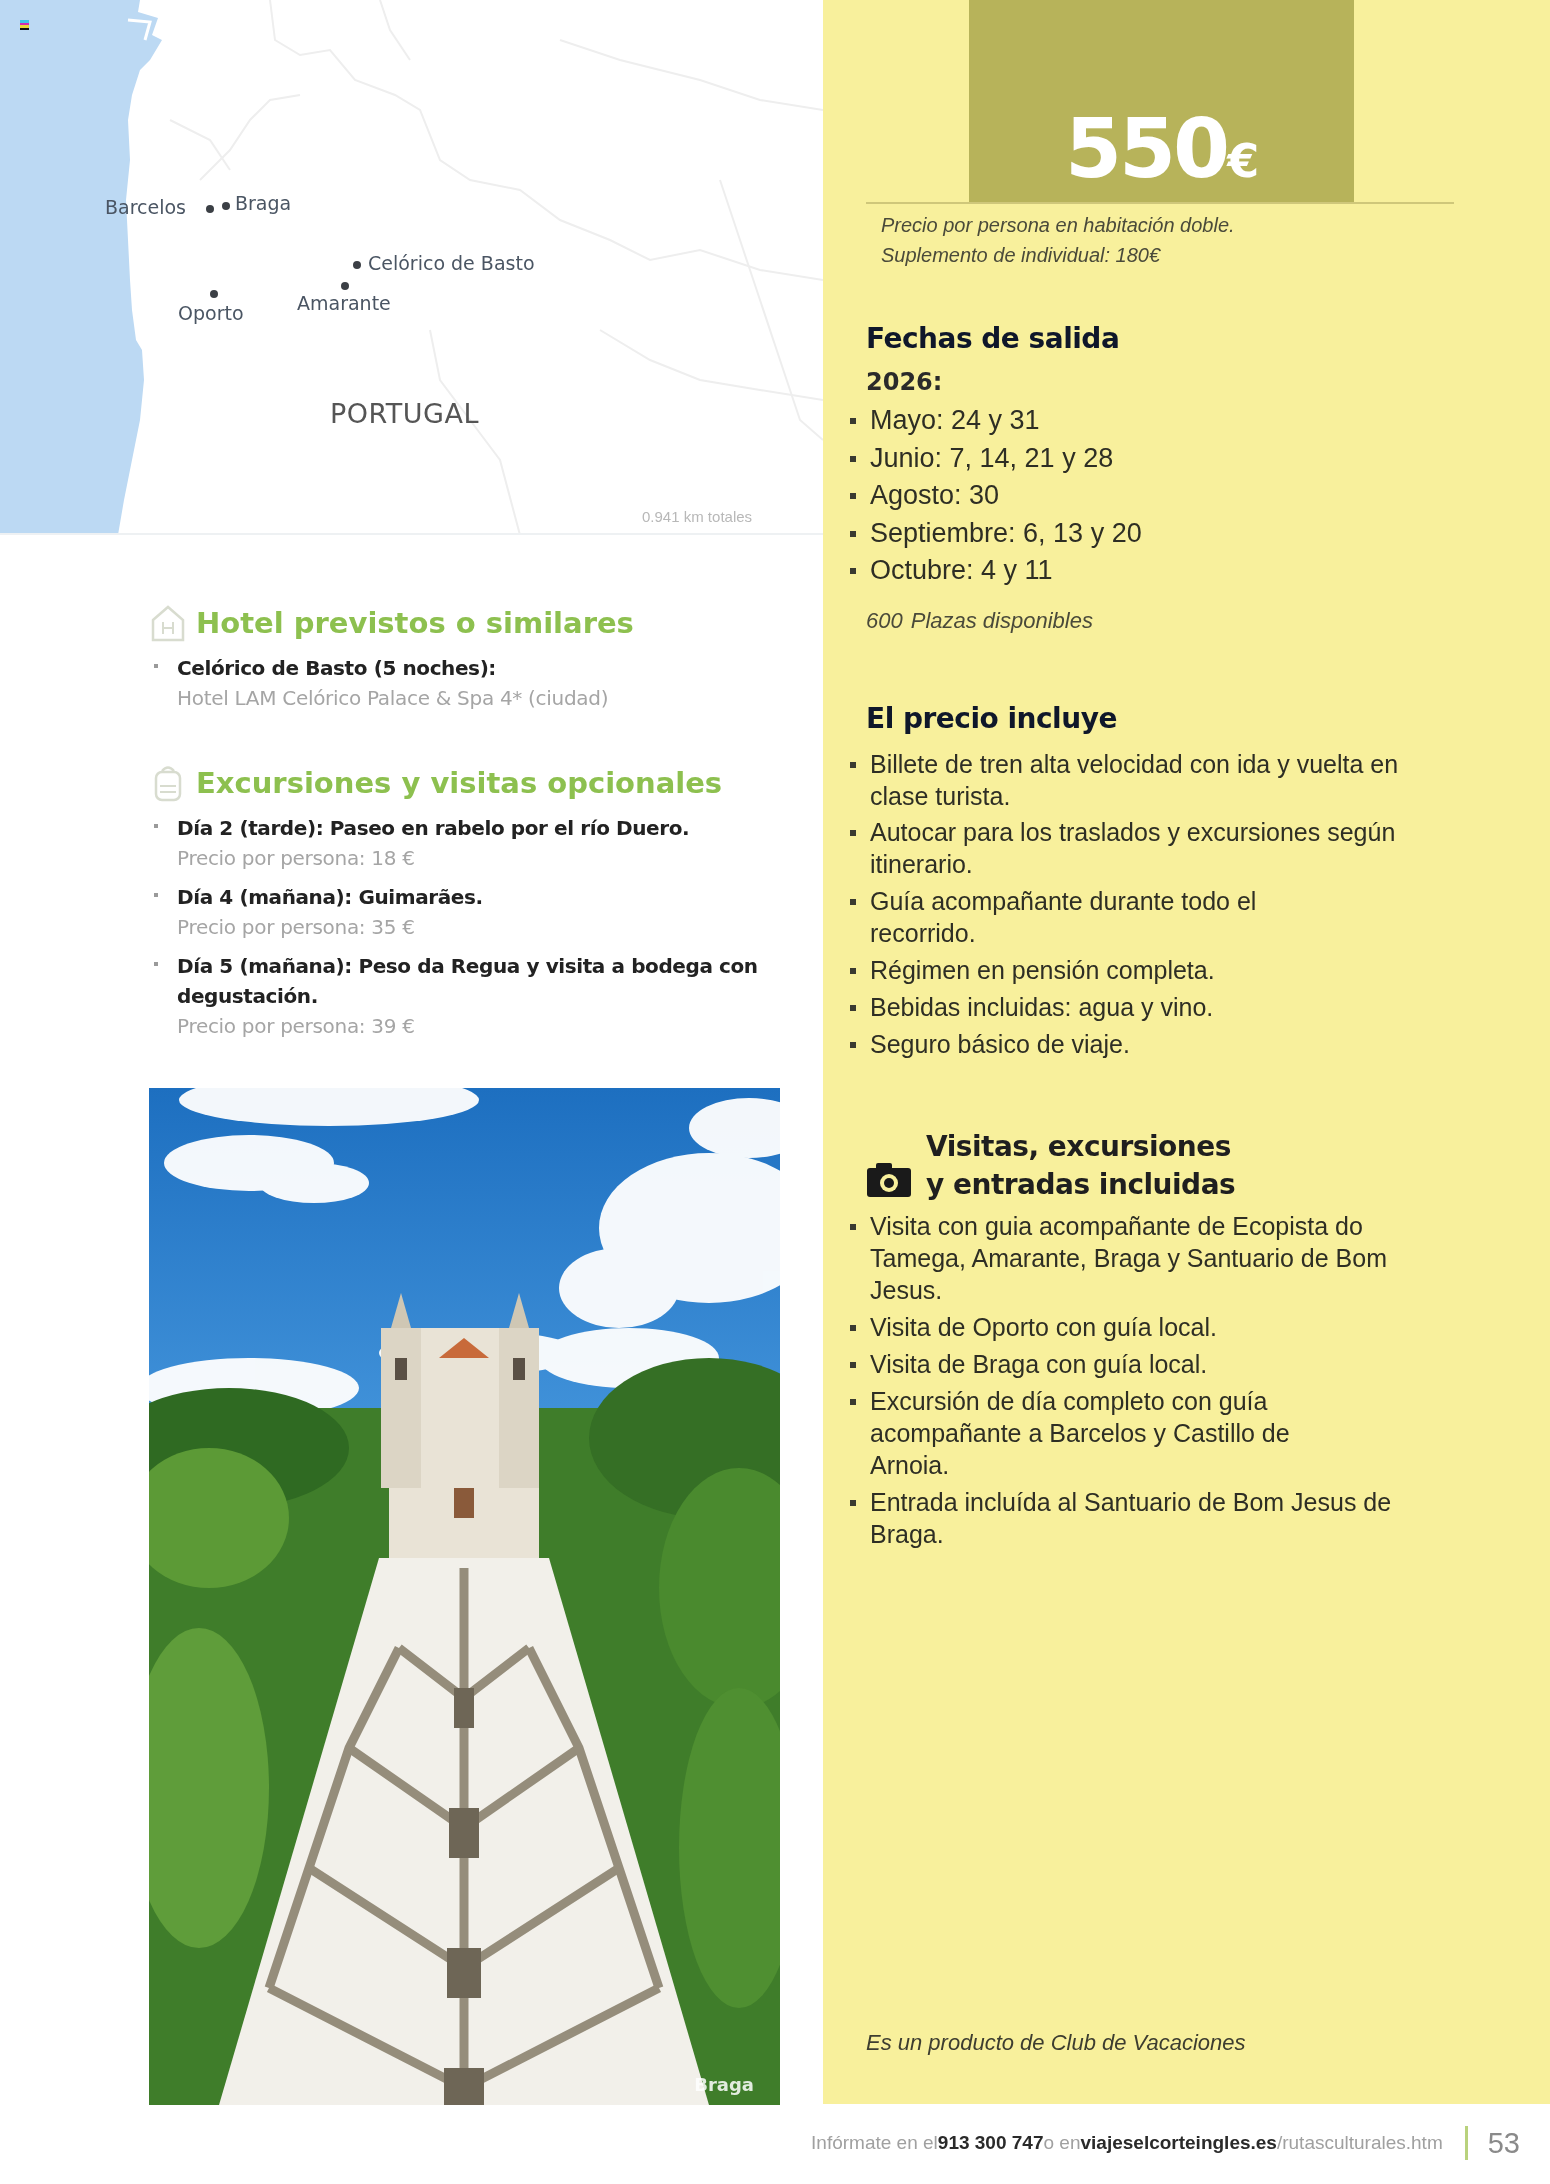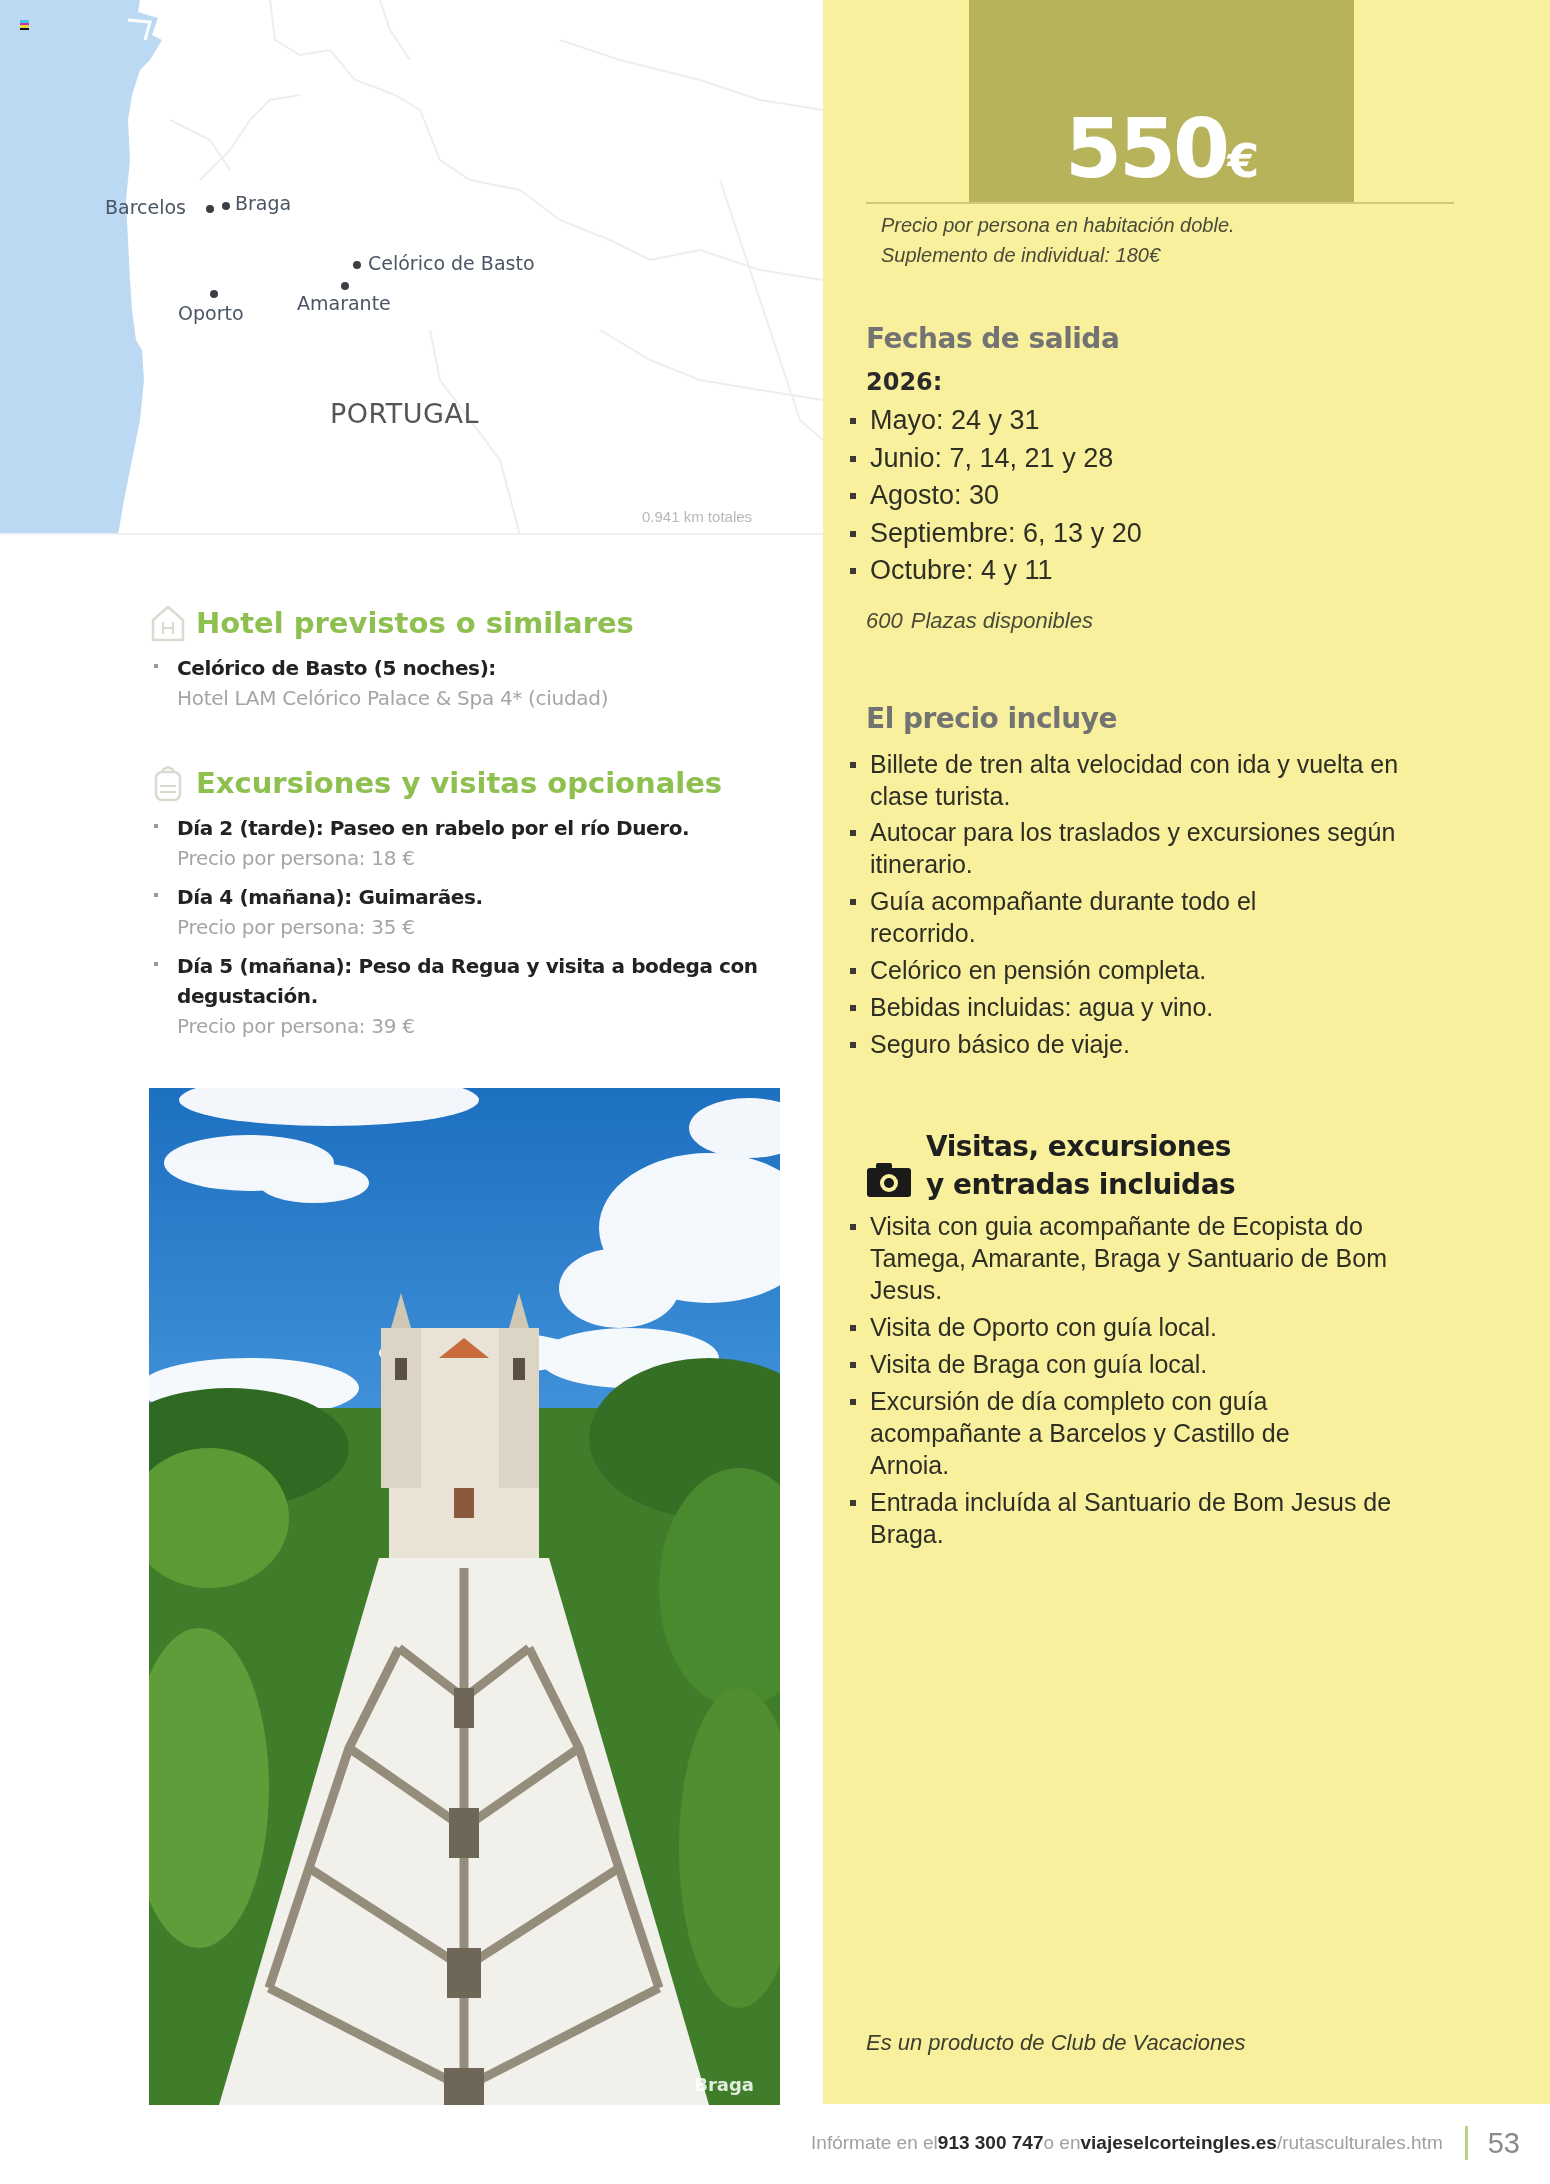--- a/index.html
+++ b/index.html
@@ -30,21 +30,21 @@
     .photo-caption { position: absolute; right: 26px; bottom: 10px; font-family: "DejaVu Sans", sans-serif; font-weight: bold; font-size: 18px; color: rgba(255,255,255,0.85); }
 
     
     .panel { position: absolute; left: 823px; top: 0; width: 727px; height: 2104px; background: #f8f09c; }
     .price-box { position: absolute; left: 969px; top: 0; width: 385px; height: 202px; background: #b7b35a; }
     .price { position: absolute; left: 1065px; top: 108px; font-family: "DejaVu Sans", sans-serif; font-weight: bold; font-size: 82px; color: #ffffff; letter-spacing: -3px; line-height: 1; }
     .price .cur { font-size: 46px; letter-spacing: 0; }
     .price-rule { position: absolute; left: 866px; top: 202px; width: 588px; height: 2px; background: #cfc77a; }
     .price-note { position: absolute; left: 881px; top: 210px; font-family: "Liberation Sans", sans-serif; font-style: italic; font-size: 20px; line-height: 30px; color: #4a4a3a; }
 
-    .rp-title { position: absolute; left: 866px; font-family: "DejaVu Sans", sans-serif; font-weight: bold; font-size: 28px; color: #737373; letter-spacing: -0.5px; white-space: nowrap; }
+    .rp-title { position: absolute; left: 866px; font-family: "DejaVu Sans", sans-serif; font-weight: bold; font-size: 28px; color: #0f172a; letter-spacing: -0.5px; white-space: nowrap; }
     .rp-year { position: absolute; left: 866px; top: 368px; font-family: "DejaVu Sans", sans-serif; font-weight: bold; font-size: 24px; color: #2a2a2a; }
     .rp-list { position: absolute; left: 848px; list-style: none; }
     .rp-list li { position: relative; padding-left: 22px; font-family: "Liberation Sans", sans-serif; font-size: 25px; color: #2e2e24; line-height: 32px; }
     .rp-list li::before { content: ""; position: absolute; left: 2px; top: 14px; width: 6px; height: 6px; background: #3a3a30; }
     .rp-list.dates li { line-height: 37.5px; font-size: 27px; }
     .rp-list.dates li::before { top: 16px; }
     .plazas { position: absolute; left: 866px; top: 608px; font-family: "Liberation Sans", sans-serif; font-style: italic; font-size: 22px; color: #4a4a3a; }
     .plazas .num { margin-right: 8px; }
     .camera-title { position: absolute; left: 866px; top: 1128px; display: flex; align-items: center; gap: 14px; }
     .camera-title .ico { width: 46px; height: 36px; margin-top: 28px; }
@@ -215,21 +215,21 @@
 </ul>
 <div class="plazas">
   <span class="num">600</span><span>Plazas disponibles</span>
 </div>
 
 <div class="rp-title" style="top:702px">El precio incluye</div>
 <ul class="rp-list" style="top:748px;width:600px">
   <li style="margin-bottom:4px">Billete de tren alta velocidad con ida y vuelta en clase turista.</li>
   <li style="margin-bottom:5px;width:560px">Autocar para los traslados y excursiones según itinerario.</li>
   <li style="margin-bottom:5px;width:460px">Guía acompañante durante todo el recorrido.</li>
-  <li style="margin-bottom:5px">Celórico en pensión completa.</li>
+  <li style="margin-bottom:5px">Régimen en pensión completa.</li>
   <li style="margin-bottom:5px">Bebidas incluidas: agua y vino.</li>
   <li>Seguro básico de viaje.</li>
 </ul>
 
 <div class="camera-title">
   <svg class="ico" viewBox="0 0 46 36">
     <rect x="1" y="6" width="44" height="29" rx="3" fill="#1a1a1a"></rect>
     <rect x="10" y="1" width="16" height="8" rx="2" fill="#1a1a1a"></rect>
     <circle cx="23" cy="21" r="9" fill="#f8f09c"></circle>
     <circle cx="23" cy="21" r="5" fill="#1a1a1a"></circle>

